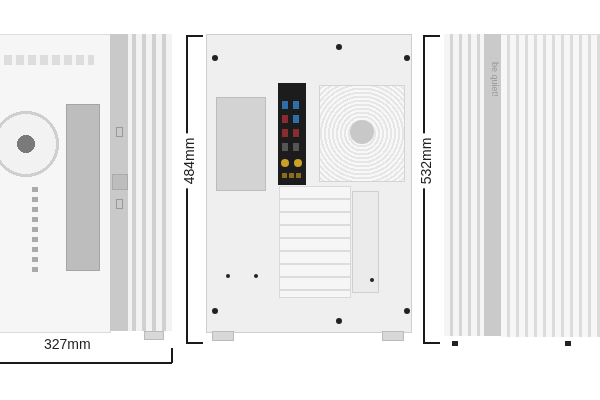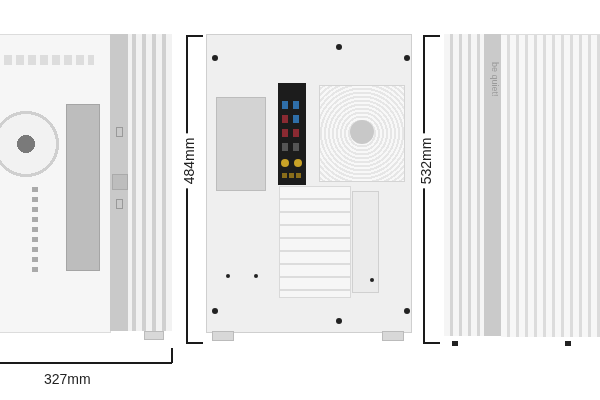--- a/index.html
+++ b/index.html
@@ -56,21 +56,21 @@
     <div class="side-slat" style="left:14px;"></div>
     <div class="side-slat" style="left:24px;"></div>
     <div class="side-slat" style="left:34px;"></div>
   </div>
   <div class="foot" style="left:144px;top:331px;width:18px;height:7px;"></div>
 </div>
 
 <div>
   <div class="line" style="left:0;top:362px;width:172px;height:1.5px;"></div>
   <div class="line" style="left:171px;top:348px;width:1.5px;height:15px;"></div>
-  <span class="dim-label" style="left:40px;top:371px;">327mm</span>
+  <span class="dim-label" style="left:40px;top:336px;">327mm</span>
 </div>
 
 <div>
   <div class="rear"></div>
   <div class="psu-opening"></div>
   <div class="io">
     <div class="io-port" style="left:4px;top:18px;background:#2f6ea8;"></div>
     <div class="io-port" style="left:15px;top:18px;background:#2f6ea8;"></div>
     <div class="io-port" style="left:4px;top:32px;background:#8a2a32;"></div>
     <div class="io-port" style="left:15px;top:32px;background:#2f6ea8;"></div>

